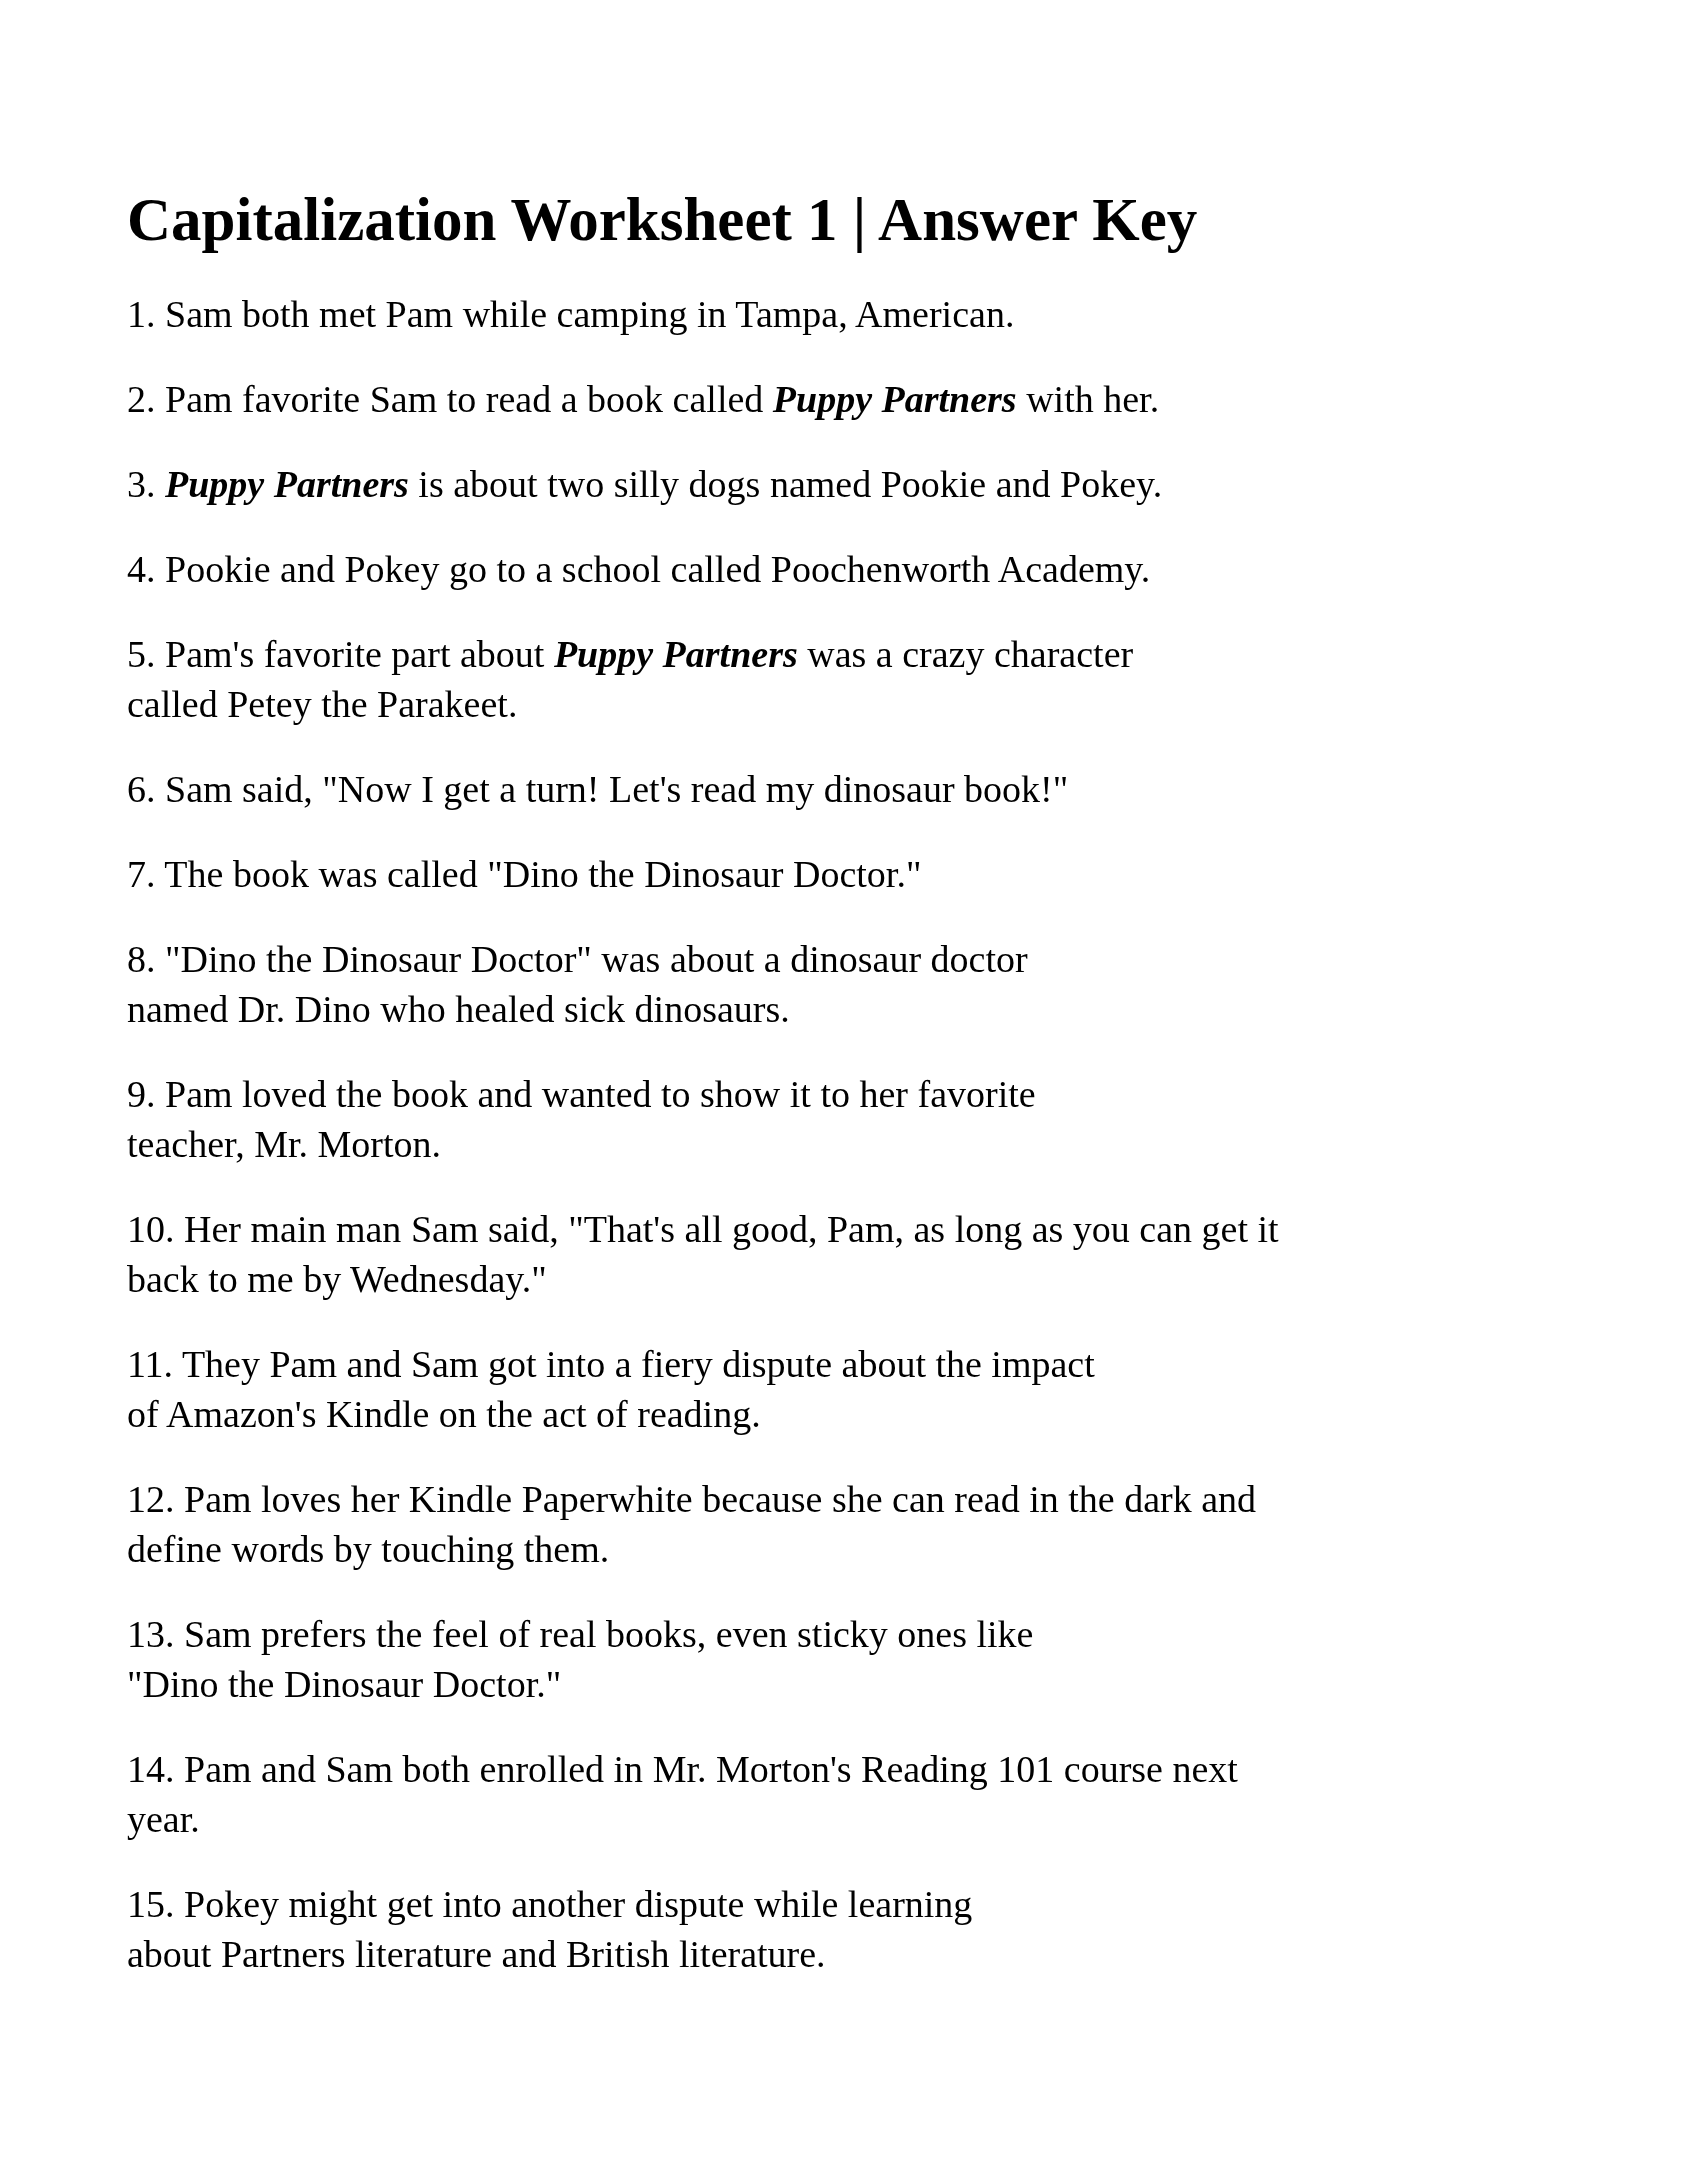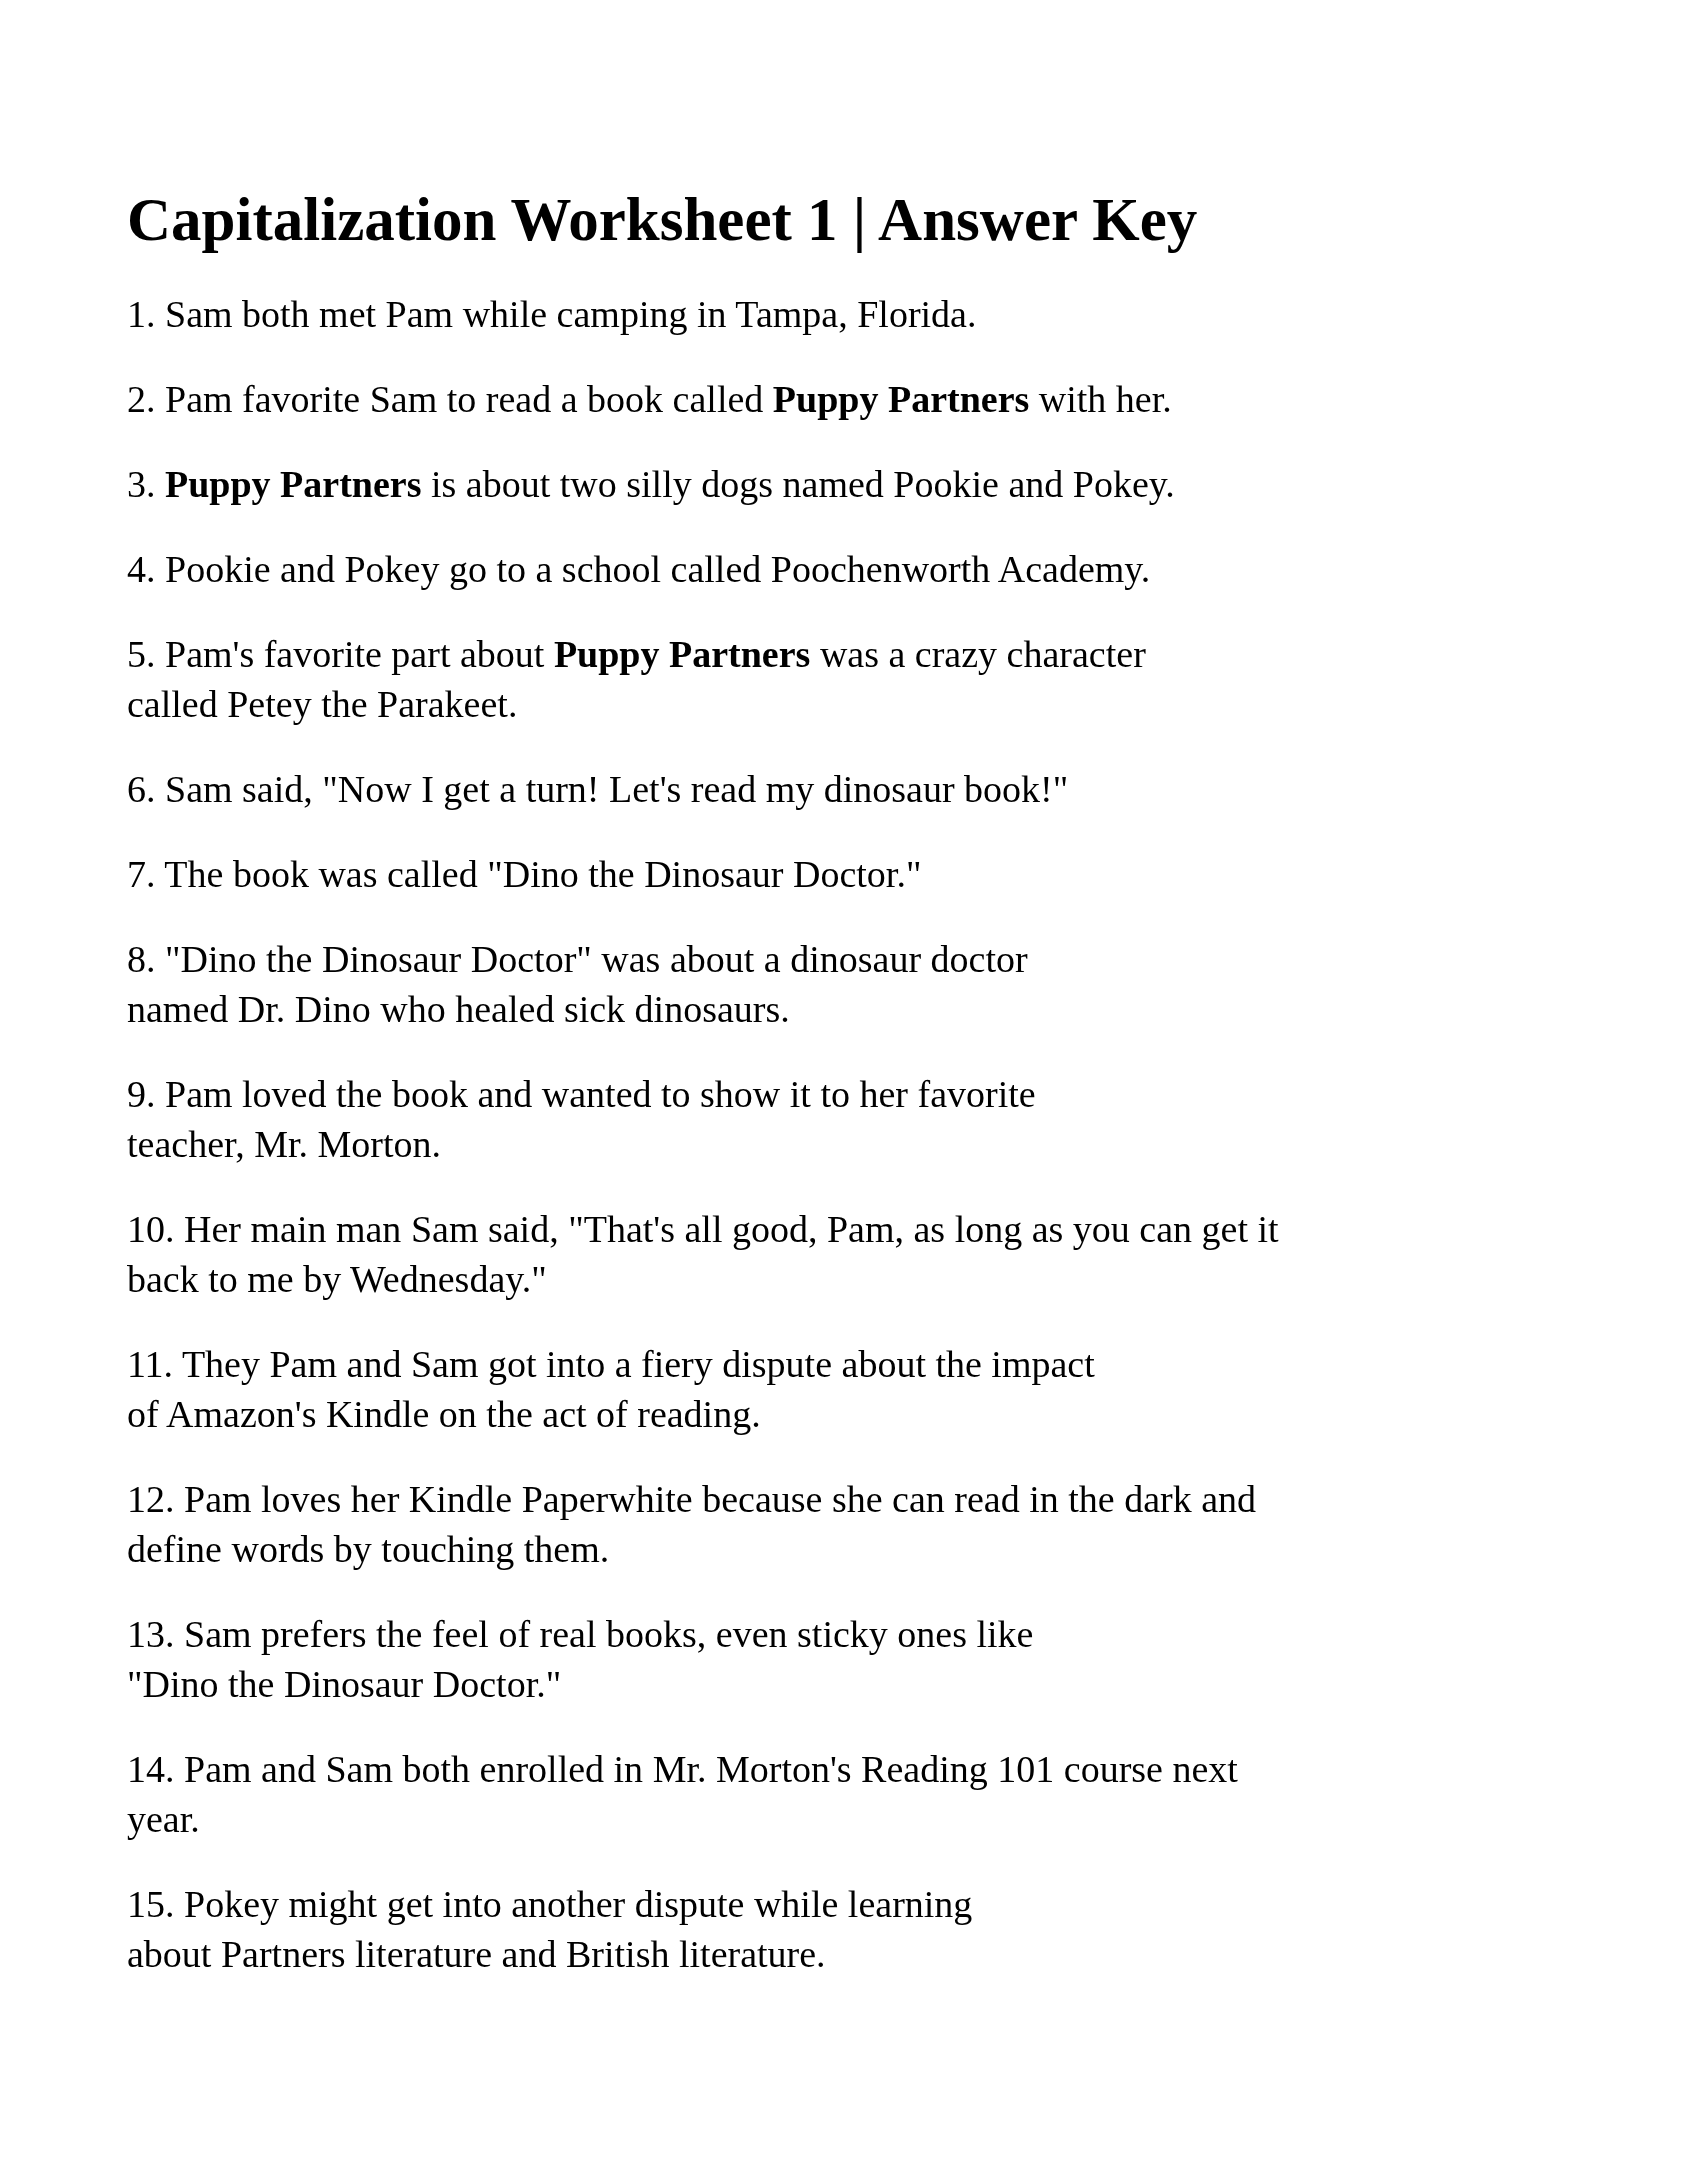--- a/index.html
+++ b/index.html
@@ -20,29 +20,29 @@
     line-height: 71px;
     margin: 0 0 34px 0;
     letter-spacing: 0px;
   }
   .sentence {
     font-size: 38px;
     line-height: 50px;
     margin: 0 0 35px 0;
   }
   .sentence b { font-weight: normal; }
-  .sentence .bi { font-weight: bold; }
+  .sentence .bi { font-weight: bold; font-style: italic; }
 </style>
 </head>
 <body>
 
 <div class="page">
   <h1 class="doc-title">Capitalization Worksheet 1 | Answer Key</h1>
   <div>
-      <p class="sentence"><span>1. </span><b>Sam</b><span> both met </span><b>Pam</b><span> while camping in </span><b>Tampa</b><span>, </span><b>Florida</b><span>.</span></p>
+      <p class="sentence"><span>1. </span><b>Sam</b><span> both met </span><b>Pam</b><span> while camping in </span><b>Tampa</b><span>, </span><b>American</b><span>.</span></p>
       <p class="sentence"><span>2. </span><b>Pam</b><span> favorite </span><b>Sam</b><span> to read a book called </span><b class="bi">Puppy Partners</b><span> with her.</span></p>
       <p class="sentence"><span>3. </span><b class="bi">Puppy Partners</b><span> is about two silly dogs named </span><b>Pookie</b><span> and </span><b>Pokey</b><span>.</span></p>
       <p class="sentence"><span>4. </span><b>Pookie</b><span> and </span><b>Pokey</b><span> go to a school called </span><b>Poochenworth Academy</b><span>.</span></p>
       <p class="sentence"><span>5. </span><b>Pam's</b><span> favorite part about </span><b class="bi">Puppy Partners</b><span> was a crazy character</span><br><span>called </span><b>Petey</b><span> the </span><b>Parakeet</b><span>.</span></p>
       <p class="sentence"><span>6. </span><b>Sam</b><span> said, "</span><b>Now I</b><span> get a turn! </span><b>Let's</b><span> read my dinosaur book!"</span></p>
       <p class="sentence"><span>7. </span><b>The</b><span> book was called "</span><b>Dino</b><span> the </span><b>Dinosaur Doctor</b><span>."</span></p>
       <p class="sentence"><span>8. "</span><b>Dino</b><span> the </span><b>Dinosaur Doctor</b><span>" was about a dinosaur doctor</span><br><span>named </span><b>Dr</b><span>. </span><b>Dino</b><span> who healed sick dinosaurs.</span></p>
       <p class="sentence"><span>9. </span><b>Pam</b><span> loved the book and wanted to show it to her favorite</span><br><span>teacher, </span><b>Mr</b><span>. </span><b>Morton</b><span>.</span></p>
       <p class="sentence"><span>10. </span><b>Her</b><span> main man </span><b>Sam</b><span> said, "</span><b>That's</b><span> all good, </span><b>Pam</b><span>, as long as you can get it</span><br><span>back to me by </span><b>Wednesday</b><span>."</span></p>
       <p class="sentence"><span>11. </span><b>They Pam</b><span> and </span><b>Sam</b><span> got into a fiery dispute about the impact</span><br><span>of </span><b>Amazon's Kindle</b><span> on the act of reading.</span></p>

